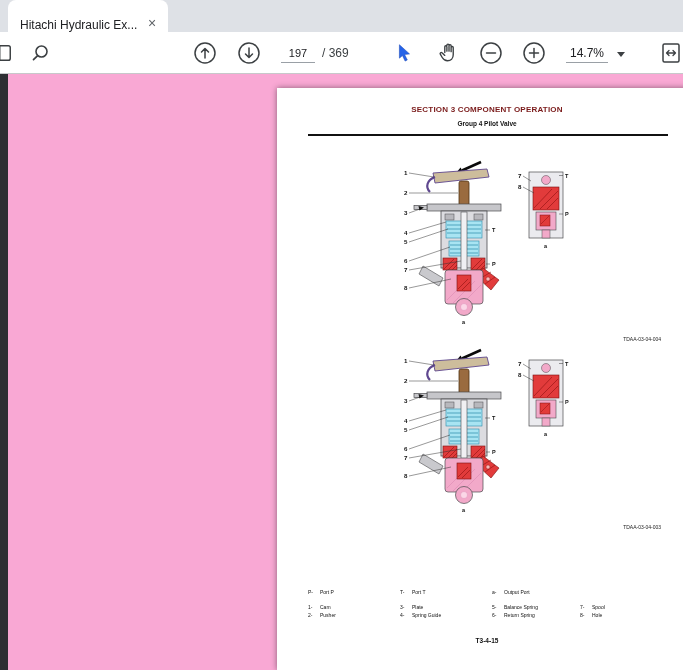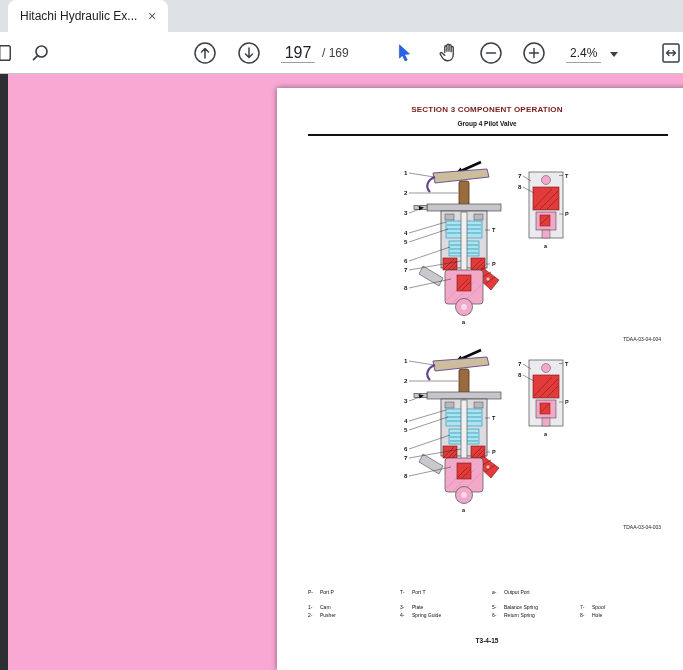--- a/index.html
+++ b/index.html
@@ -6,36 +6,36 @@
   html,body { width:683px; height:670px; overflow:hidden; }
   body {
     font-family: "Liberation Sans", "DejaVu Sans", sans-serif;
     background:#dee1e6; position:relative;
   }
   
   .tabbar { position:absolute; left:0; top:0; width:683px; height:32px; background:#dee1e6; }
   .tab {
     position:absolute; left:8px; top:0; width:160px; height:32px;
     background:#ffffff; border-radius:8px 8px 0 0;
-    display:flex; align-items:flex-start; padding:9px 8px 0 12px;
+    display:flex; align-items:flex-end; padding:9px 8px 0 12px;
   }
   .tab-title { font-size:12px; color:#202124; white-space:nowrap; overflow:hidden;
     text-overflow:ellipsis; flex:1; }
   .tab-close { font-size:14px; color:#5f6368; margin-left:6px; cursor:pointer;
     width:16px; height:16px; line-height:15px; text-align:center; border-radius:50%; }
   
   .toolbar {
     position:absolute; left:0; top:32px; width:683px; height:42px;
     background:#ffffff; border-bottom:1px solid #c7c8ca;
   }
   .tbi { position:absolute; cursor:pointer; }
   .page-input {
     position:absolute; left:281px; top:11px; width:34px; height:20px;
     border:none; border-bottom:1px solid #9aa0a6; background:transparent;
-    font-size:16px; color:#202124; text-align:center; outline:none;
+    font-size:11px; color:#202124; text-align:center; outline:none;
     font-family:"Liberation Sans","DejaVu Sans",sans-serif;
   }
   .page-total { position:absolute; left:322px; top:14px; font-size:12px; color:#3c4043; }
   .zoom-ctrl { position:absolute; left:566px; top:11px; height:22px; display:flex;
     align-items:center; cursor:pointer; }
   .zoom-text { font-size:12px; color:#202124; border-bottom:1px solid #9aa0a6;
     padding:1px 4px 2px 4px; }
   .zoom-caret { width:0; height:0; border-left:4px solid transparent;
     border-right:4px solid transparent; border-top:5px solid #3c4043; margin-left:9px; }
   
@@ -101,21 +101,21 @@
   </div>
 
   <div class="tbi" style="left:237px; top:9px;">
     <svg width="24" height="24" viewBox="0 0 24 24">
       <circle cx="12" cy="12" r="10" fill="none" stroke="#3c4043" stroke-width="1.5"></circle>
       <path d="M12 7 V16 M8.5 13 L12 16.5 L15.5 13" fill="none" stroke="#3c4043" stroke-width="1.5" stroke-linecap="round" stroke-linejoin="round"></path>
     </svg>
   </div>
 
   <input class="page-input" value="197" style="">
-  <span class="page-total"><span>/</span>&nbsp;<span>169</span></span>
+  <span class="page-total"><span>/</span>&nbsp;<span>369</span></span>
 
   <div class="tbi" style="left:393px; top:10px;">
     <svg width="22" height="22" viewBox="0 0 24 24">
       <path d="M7 3 L18 13 L12.6 13.6 L15.6 19.6 L13.2 20.8 L10.3 14.8 L7 17.6 Z" fill="#2563e8" stroke="#1a47b8" stroke-width="0.6"></path>
     </svg>
   </div>
 
   <div class="tbi" style="left:437px; top:10px;">
     <svg width="22" height="22" viewBox="0 0 24 24">
       <path d="M8.5 11.5 V5.2 a1.15 1.15 0 0 1 2.3 0 V10 m0 -5.8 V3.4 a1.15 1.15 0 0 1 2.3 0 V10 m0 -6 a1.15 1.15 0 0 1 2.3 0 V10.5 m0 -4.4 a1.15 1.15 0 0 1 2.3 0 V14 c0 4 -2.8 6.5 -6.2 6.5 c-2.8 0 -4.4 -1.2 -5.8 -3.6 L3.6 13.2 c-.7 -1.2 .9 -2.4 1.9 -1.4 L8.5 14.6" fill="none" stroke="#3c4043" stroke-width="1.5" stroke-linecap="round" stroke-linejoin="round"></path>
@@ -131,21 +131,21 @@
 
   <div class="tbi" style="left:522px; top:9px;">
     <svg width="24" height="24" viewBox="0 0 24 24">
       <circle cx="12" cy="12" r="10" fill="none" stroke="#3c4043" stroke-width="1.5"></circle>
       <line x1="7.5" y1="12" x2="16.5" y2="12" stroke="#3c4043" stroke-width="1.5" stroke-linecap="round"></line>
       <line x1="12" y1="7.5" x2="12" y2="16.5" stroke="#3c4043" stroke-width="1.5" stroke-linecap="round"></line>
     </svg>
   </div>
 
   <div class="zoom-ctrl">
-    <span class="zoom-text">2.4%</span>
+    <span class="zoom-text">14.7%</span>
     <span class="zoom-caret"></span>
   </div>
 
   <div class="tbi" style="left:659px; top:9px;">
     <svg width="24" height="24" viewBox="0 0 24 24">
       <rect x="4" y="3" width="16" height="18" rx="1.5" fill="none" stroke="#3c4043" stroke-width="1.5"></rect>
       <path d="M7.5 12 h9 M7.5 12 l2.5 -2.5 M7.5 12 l2.5 2.5 M16.5 12 l-2.5 -2.5 M16.5 12 l-2.5 2.5" fill="none" stroke="#3c4043" stroke-width="1.3" stroke-linecap="round"></path>
     </svg>
   </div>
 </div>

